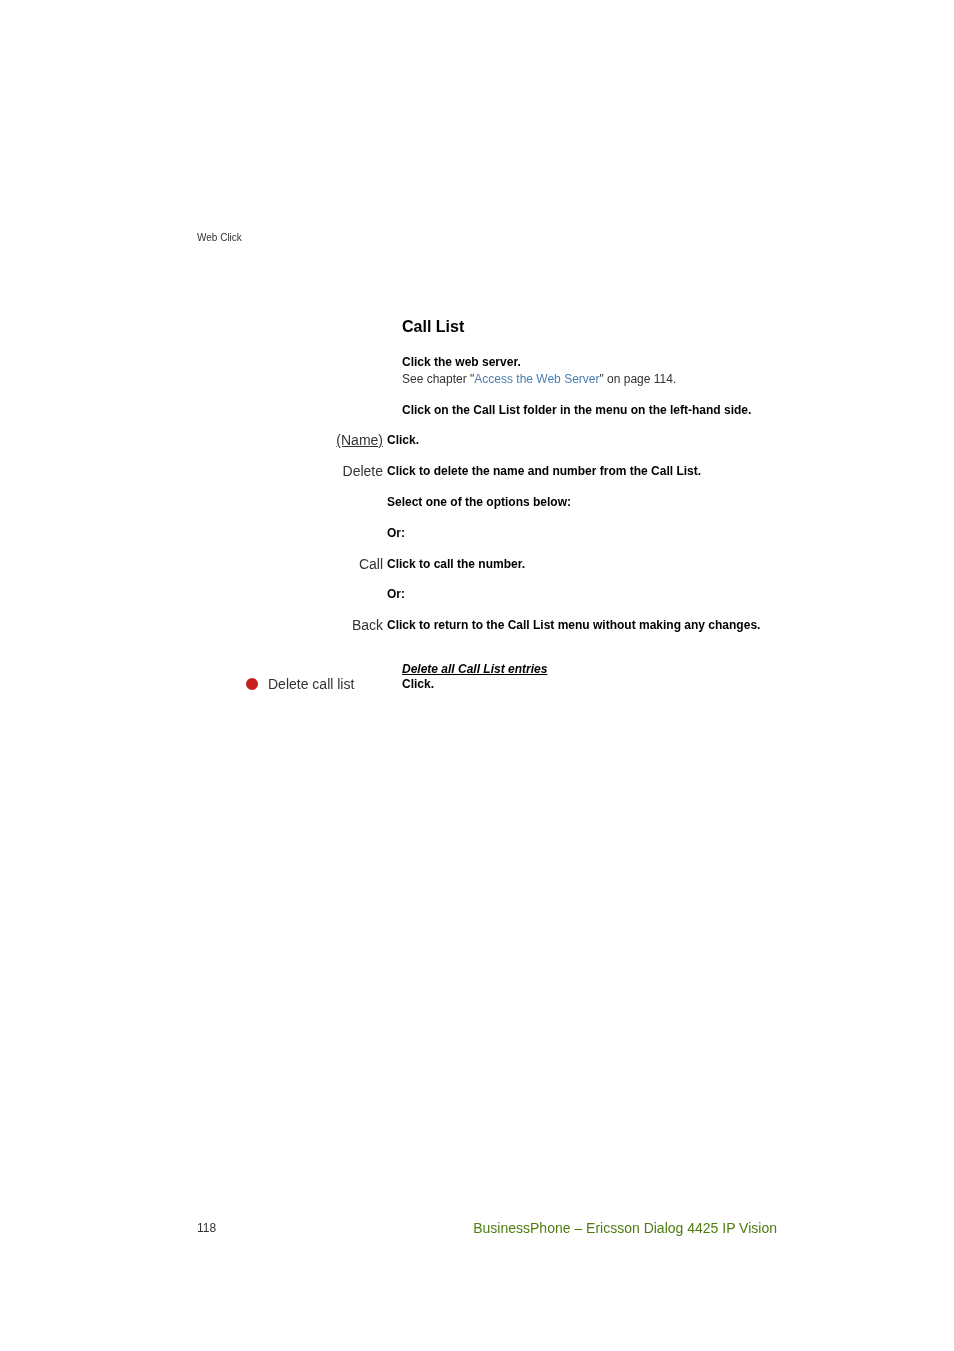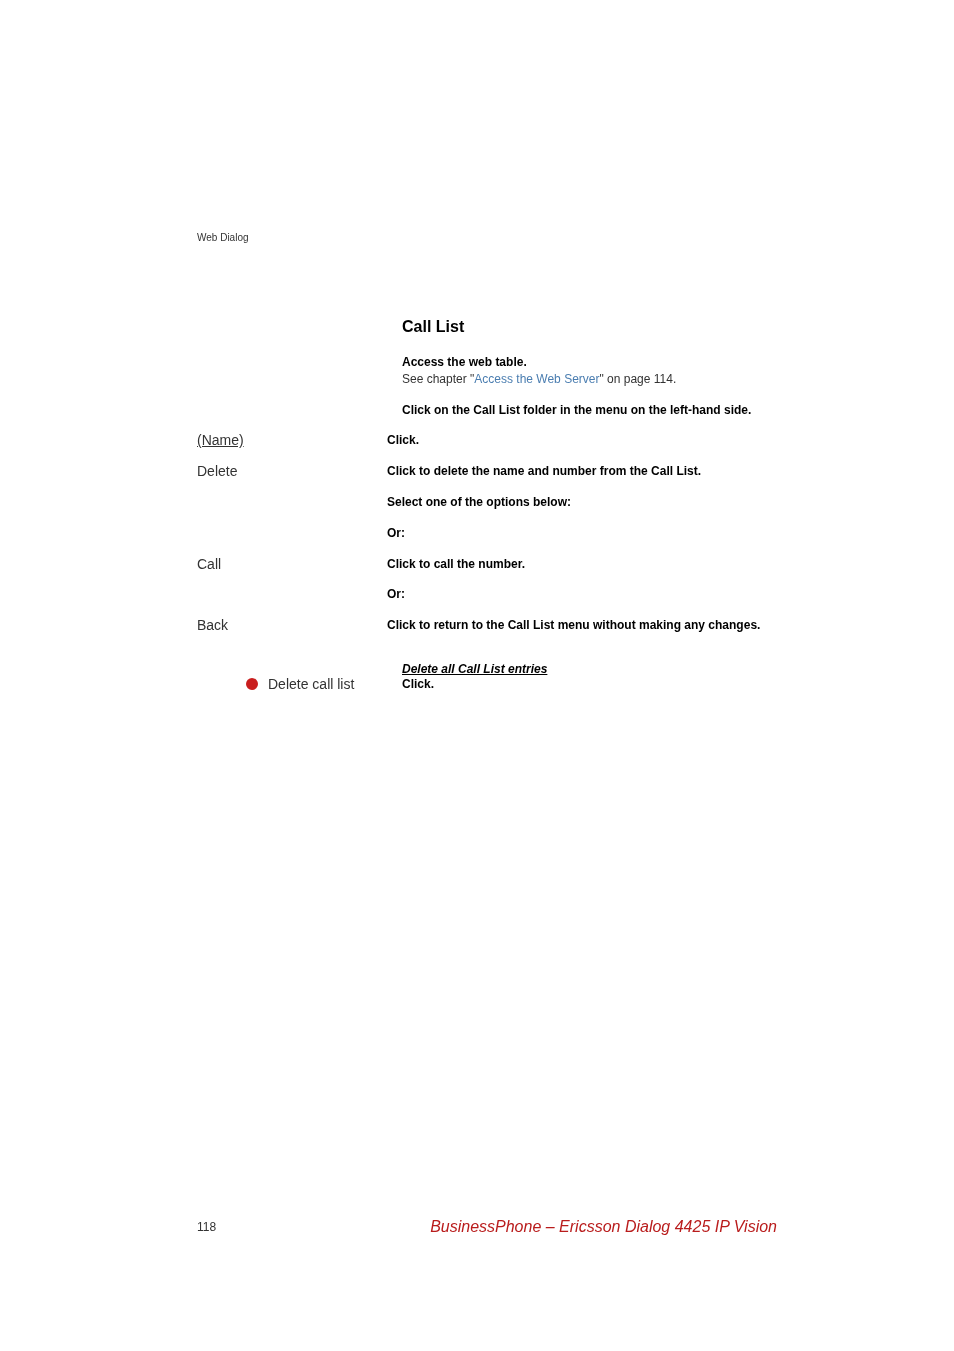--- a/index.html
+++ b/index.html
@@ -53,22 +53,22 @@
       color: #4a7db0;
       text-decoration: none;
     }
     .row {
       display: flex;
       align-items: flex-start;
       margin-bottom: 14px;
     }
     .label-col {
       width: 190px;
-      text-align: left;
-      padding-right: 17px;
+      text-align: right;
+      padding-right: 4px;
       font-size: 14px;
       color: #333;
     }
     .label-col.underlined {
       text-decoration: underline;
     }
     .desc-col {
       flex: 1;
       font-size: 12px;
       font-weight: bold;
@@ -118,35 +118,34 @@
       width: 580px;
       display: flex;
       justify-content: space-between;
       align-items: center;
     }
     .page-number {
       font-size: 12px;
       color: #333;
     }
     .footer-title {
-      font-size: 16px;
-      font-style: italic;
-      color: #b91c1c;
+      font-size: 14px;
+      color: #4d7c0f;
     }
   </style>
 </head>
 <body>
 
-<div class="header-label">Web Dialog</div>
+<div class="header-label">Web Click</div>
 
 <div class="content-area">
   <h1 class="section-heading">Call List</h1>
 
   <div class="body-block">
-    <div class="bold-text">Access the web table.</div>
+    <div class="bold-text">Click the web server.</div>
     <div class="regular-text">
       <span>See chapter "</span><a href="#" class="link-text">Access the Web Server</a><span>" on page 114.</span>
     </div>
   </div>
 
   <div class="body-block">
     <div class="bold-text">Click on the Call List folder in the menu on the left-hand side.</div>
   </div>
 
   <div class="row">

